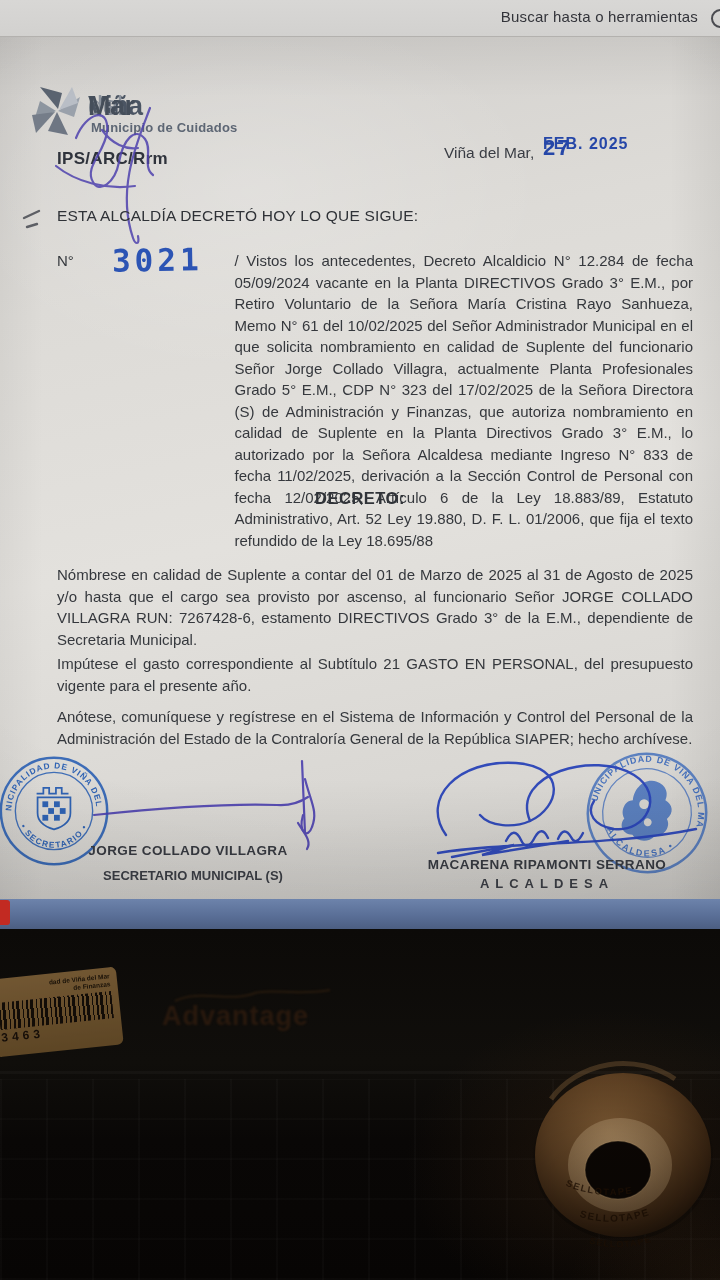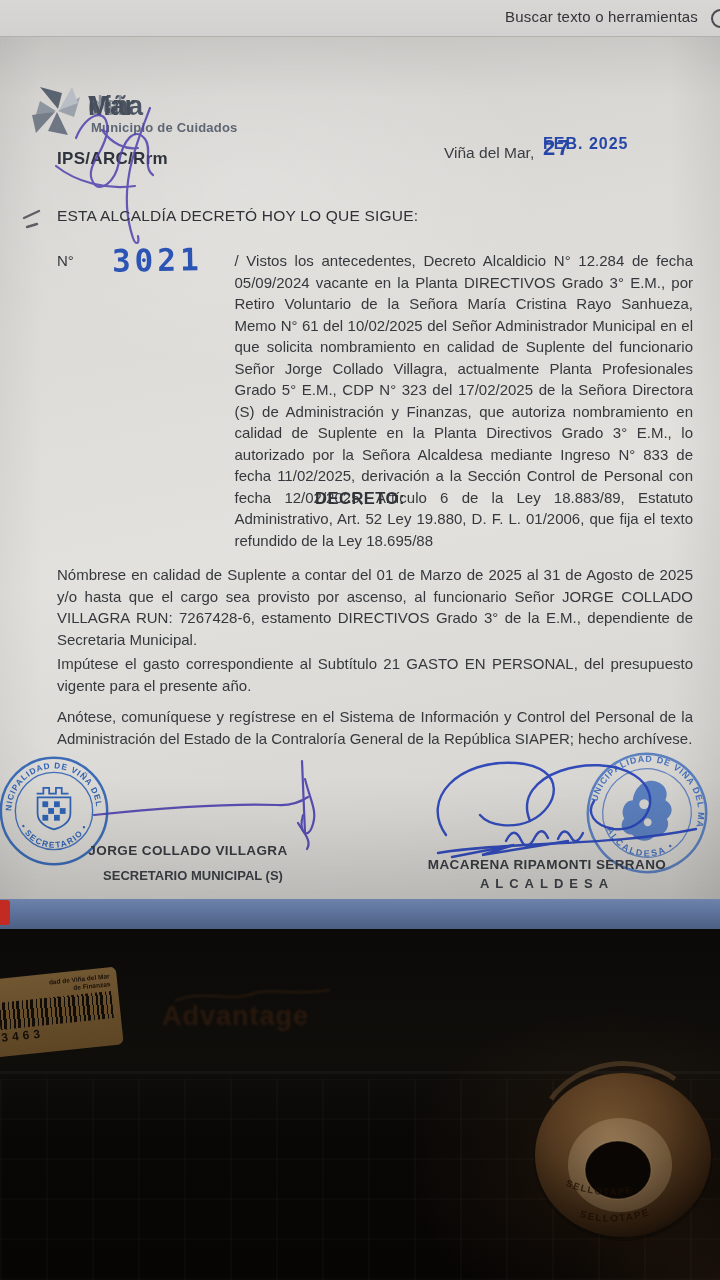--- a/index.html
+++ b/index.html
@@ -117,21 +117,21 @@
   .sticker .snum{position:static;display:block;font-size:12px;font-weight:800;letter-spacing:4px;color:#1f130a;margin-top:1px;}
   .brand-wrap{left:160px;top:58px;width:230px;height:54px;filter:blur(1px);opacity:.85;}
   .brand-squiggle{left:10px;top:0;width:170px;height:18px;}
   .brand-text{left:2px;top:14px;font-size:27px;font-weight:800;color:#2e1b0e;letter-spacing:1px;}
   .tape{left:523px;top:128px;width:195px;height:218px;}
 </style>
 </head>
 <body>
 
 <div class="topbar">
-  <span class="search-label">Buscar texto o herramientas</span>
+  <span class="search-label">Buscar hasta o herramientas</span>
   <span class="search-circle"></span>
 </div>
 
 <div class="paper">
 
   <div class="logo-wrap">
     <svg class="pinwheel" viewBox="0 0 60 62">
       <g>
         <polygon points="30,28 12,6 34,12" fill="#5a6370"></polygon>
         <polygon points="30,30 52,16 46,36" fill="#9aa1ab"></polygon>

